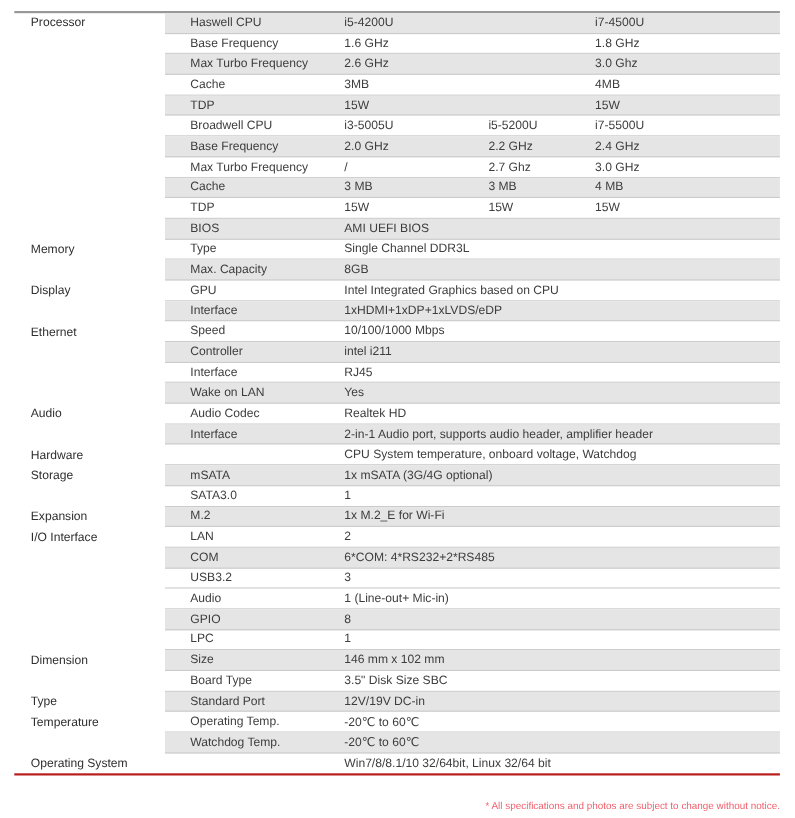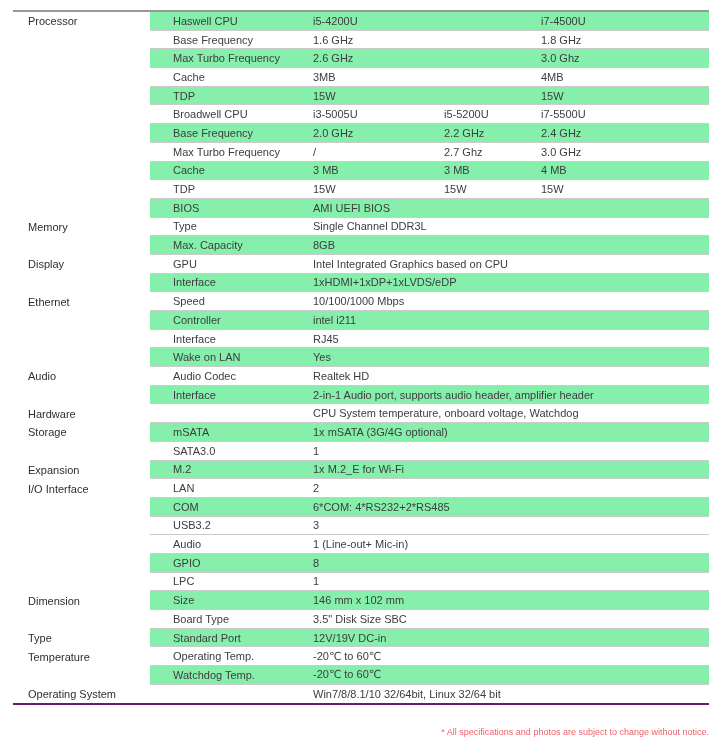--- a/index.html
+++ b/index.html
@@ -4,34 +4,34 @@
 <style>
   html,body{margin:0;padding:0;}
   body{
     width:723px;height:744px;position:relative;background:#ffffff;
     font-family:"Liberation Sans","DejaVu Sans",sans-serif;
     color:#3d3d3d;-webkit-font-smoothing:antialiased;
   }
   .spec-table{
     position:absolute;left:13px;top:10px;width:696px;
     border-top:2px solid #989898;
-    border-bottom:2px solid #701a75;
+    border-bottom:2px solid #b91c1c;
   }
   .row{display:flex;height:18.7px;align-items:stretch;}
   .cat{
     width:137px;min-width:137px;box-sizing:border-box;padding-left:15px;
     display:flex;align-items:center;
     font-size:11px;color:#2f2f2f;white-space:nowrap;
   }
   .sub{
     flex:1;display:flex;align-items:center;box-sizing:border-box;
     border-bottom:1px solid #cbcbcb;
   }
   .row:last-child .sub{border-bottom:none;}
-  .sub.shaded{background:#86efac;}
+  .sub.shaded{background:#e5e5e5;}
   .lbl{
     width:163px;min-width:163px;box-sizing:border-box;padding-left:23px;
     font-size:11px;white-space:nowrap;overflow:visible;
   }
   .v{font-size:11px;white-space:nowrap;overflow:visible;}
   .v1{width:97px;min-width:97px;}
   .v2{width:97px;min-width:97px;padding-left:34px;}
   .v3{flex:1;}
   .footnote{
     position:absolute;right:14px;top:727px;

